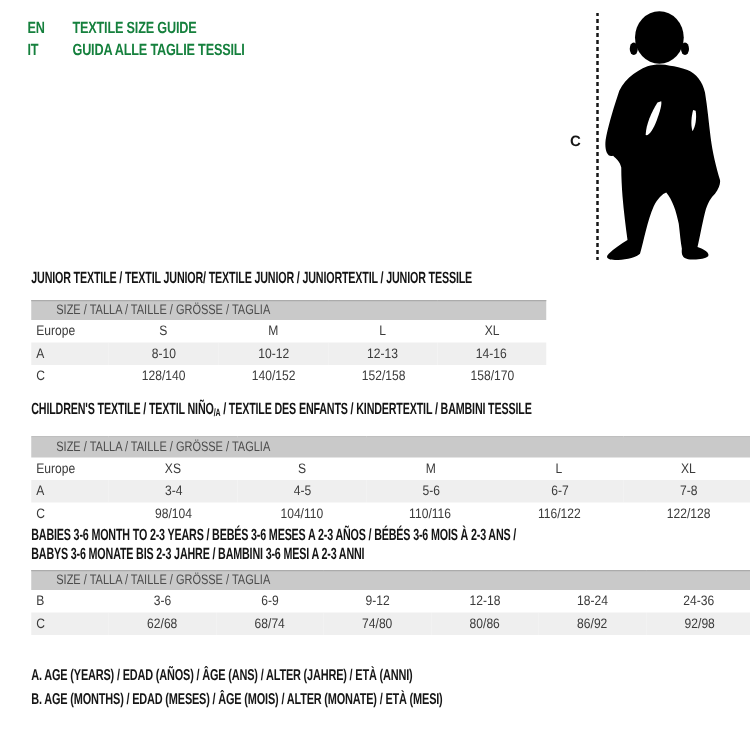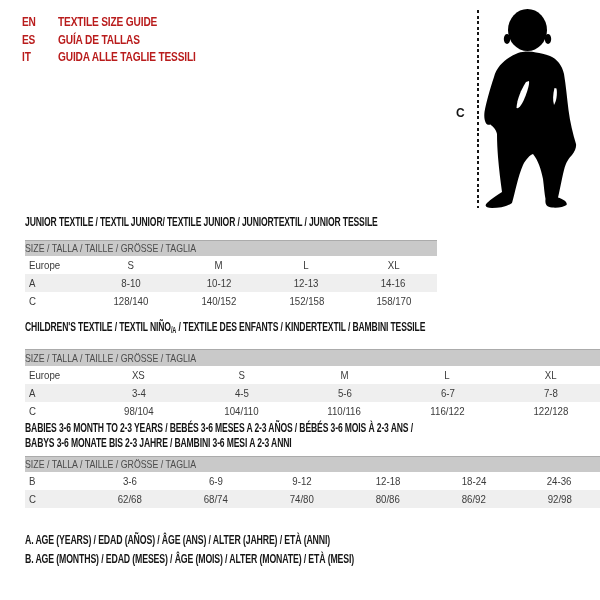--- a/index.html
+++ b/index.html
@@ -3,21 +3,21 @@
 <meta charset="utf-8">
 <style>
   * { margin:0; padding:0; box-sizing:border-box; }
   html,body { width:600px; height:600px; background:#ffffff; overflow:hidden;
               font-family:"Liberation Sans", sans-serif; }
   .cx { display:inline-block; white-space:nowrap; transform-origin:0 50%; }
 
   
   .lang-block { position:absolute; left:22px; top:13px; }
   .lang-row { display:flex; height:17.6px; align-items:center; }
-  .lang-row .code, .lang-row .lbl { font-weight:700; font-size:13px; color:#b91c1c;
+  .lang-row .code, .lang-row .lbl { font-weight:700; font-size:13px; color:#15803d;
               letter-spacing:-0.2px; }
   .lang-row .code { width:36px; flex:0 0 36px; }
   .lang-row .cx { transform:scaleX(0.78); }
 
   
   .dash-line { position:absolute; left:477px; top:10px; width:2px; height:198px;
                background-image:repeating-linear-gradient(to bottom,
                  #161616 0px, #161616 3px, transparent 3px, transparent 5.6px); }
   .c-label { position:absolute; left:456px; top:106px; font-weight:700; font-size:12px;
              color:#161616; }
@@ -29,44 +29,40 @@
   h2 .cx { transform:scaleX(0.66); letter-spacing:-0.2px; }
   h2 .sub { font-size:8.5px; vertical-align:-1.5px; }
   .t1-title { margin-bottom:10px; }
   .t2-title { margin-top:9px; margin-bottom:11px; }
   .t3-title { margin-top:0; margin-bottom:5px; }
 
   table { border-collapse:collapse; table-layout:fixed; }
   table.w1 { width:412px; }
   table.w2, table.w3 { width:577px; }
   thead th { height:16px; background:#c9c9c9; border-top:1px solid #ababab;
-             text-align:left; padding-left:0; font-weight:400; font-size:11px;
+             text-align:left; padding-left:20px; font-weight:400; font-size:11px;
              color:#4c4c4c; }
   thead th .cx { transform:scaleX(0.8); }
   tbody td { height:18px; padding:0; text-align:center; font-size:11px; color:#3b3b3b; }
   tbody td .cx { transform:scaleX(0.88); transform-origin:50% 50%; }
   tbody td:first-child { text-align:left; padding-left:4px; }
   tbody td:first-child .cx { transform-origin:0 50%; }
   tbody tr:nth-child(even) { background:#efefef; }
 
   .footnotes { margin-top:23px; }
   .footnote { font-size:12.5px; font-weight:700; color:#161616; line-height:18.5px; }
   .footnote .cx { transform:scaleX(0.7); letter-spacing:-0.2px; }
 </style>
 </head>
 <body>
 
 <div class="lang-block">
   <div class="lang-row">
     <span class="code"><span class="cx">EN</span></span>
     <span class="lbl"><span class="cx">TEXTILE SIZE GUIDE</span></span>
-  </div>
-  <div class="lang-row">
-    <span class="code"><span class="cx">ES</span></span>
-    <span class="lbl"><span class="cx">GUÍA DE TALLAS</span></span>
   </div>
   <div class="lang-row">
     <span class="code"><span class="cx">IT</span></span>
     <span class="lbl"><span class="cx">GUIDA ALLE TAGLIE TESSILI</span></span>
   </div>
 </div>
 
 <div class="dash-line"></div>
 <div class="c-label">C</div>
 

